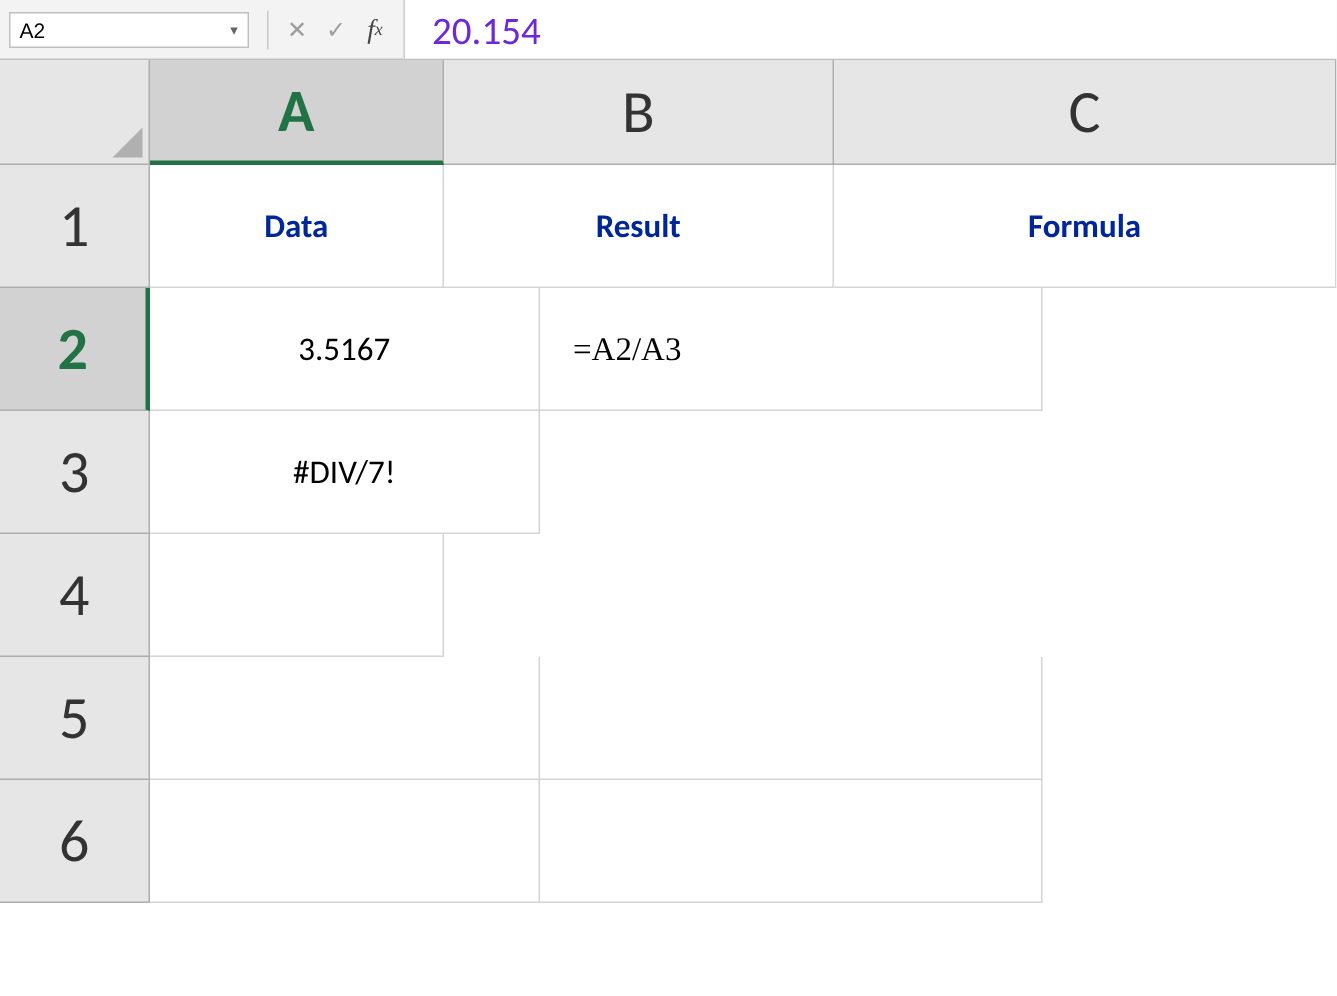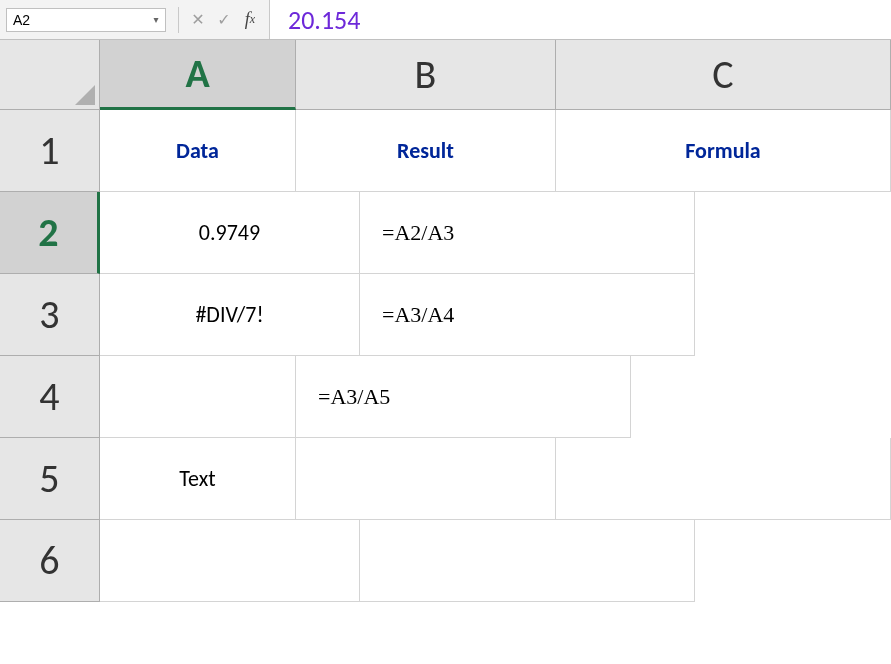--- a/index.html
+++ b/index.html
@@ -209,39 +209,36 @@
 
   <div class="row data-row">
     <div class="row-header">1</div>
     <div class="cell col-A header-cell">Data</div>
     <div class="cell col-B header-cell">Result</div>
     <div class="cell col-C header-cell">Formula</div>
   </div>
 
   <div class="row data-row">
     <div class="row-header selected">2</div>
-    <div class="cell col-B">0.9749</div>
+    <div class="cell col-B">3.5167</div>
     <div class="cell col-C left">=A2/A3</div>
   </div>
 
   <div class="row data-row">
     <div class="row-header">3</div>
     <div class="cell col-B">#DIV/7!</div>
-    <div class="cell col-C left">=A3/A4</div>
   </div>
 
   <div class="row data-row">
     <div class="row-header">4</div>
     <div class="cell col-A"></div>
-    <div class="cell col-C left">=A3/A5</div>
   </div>
 
   <div class="row data-row">
     <div class="row-header">5</div>
-    <div class="cell col-A">Text</div>
     <div class="cell col-B"></div>
     <div class="cell col-C left"></div>
   </div>
 
   <div class="row data-row">
     <div class="row-header">6</div>
     <div class="cell col-B"></div>
     <div class="cell col-C left"></div>
   </div>
 

